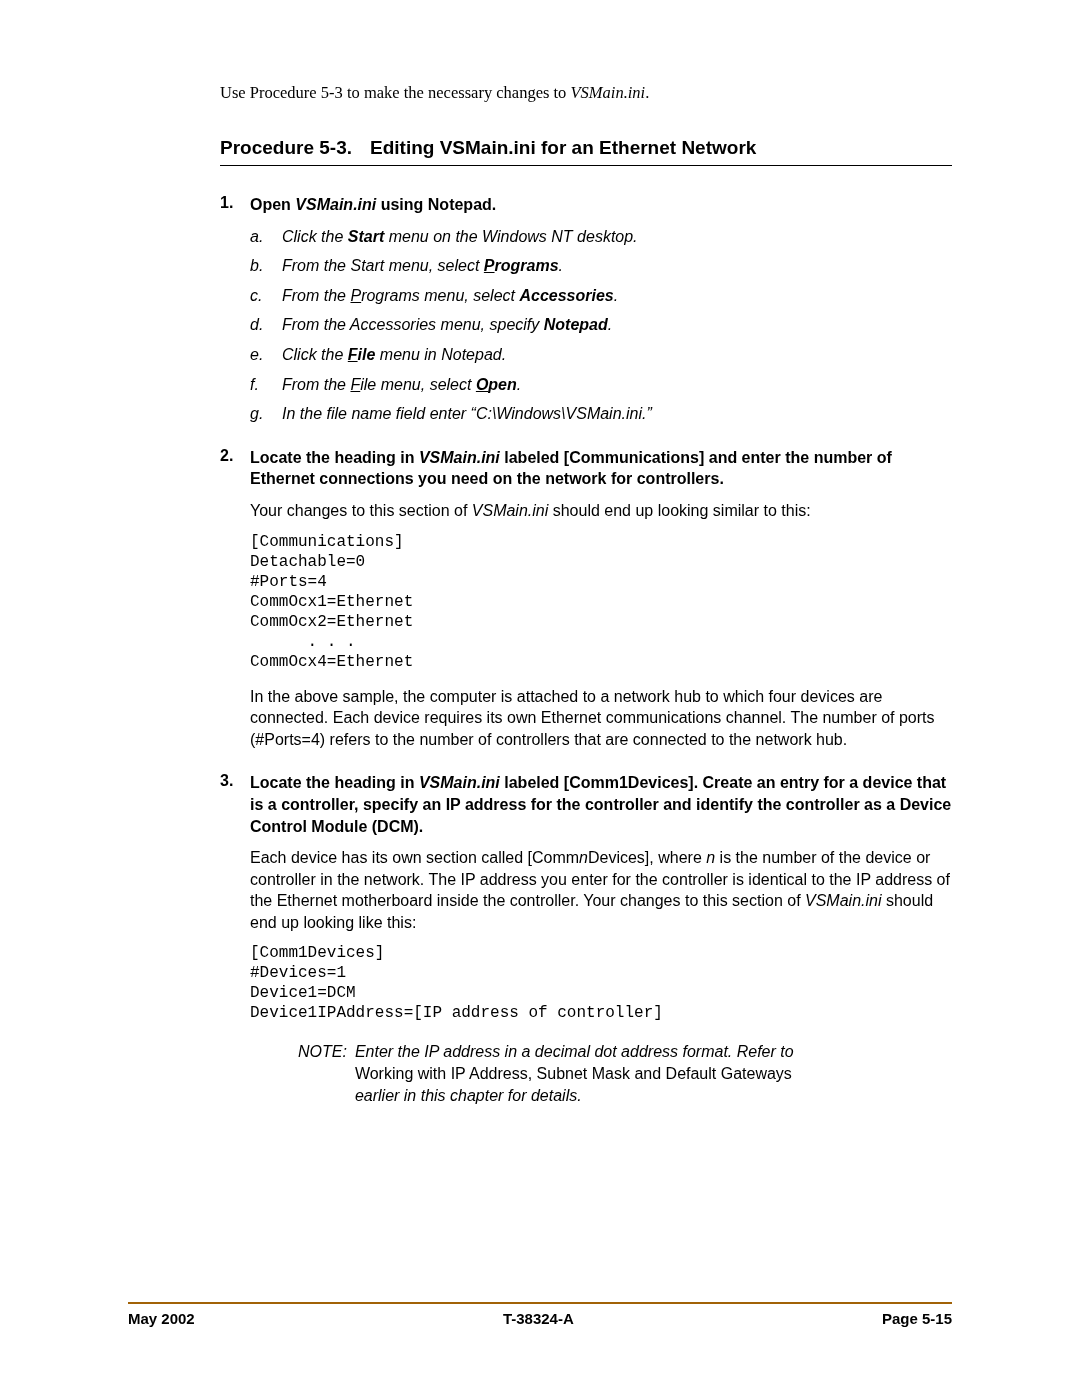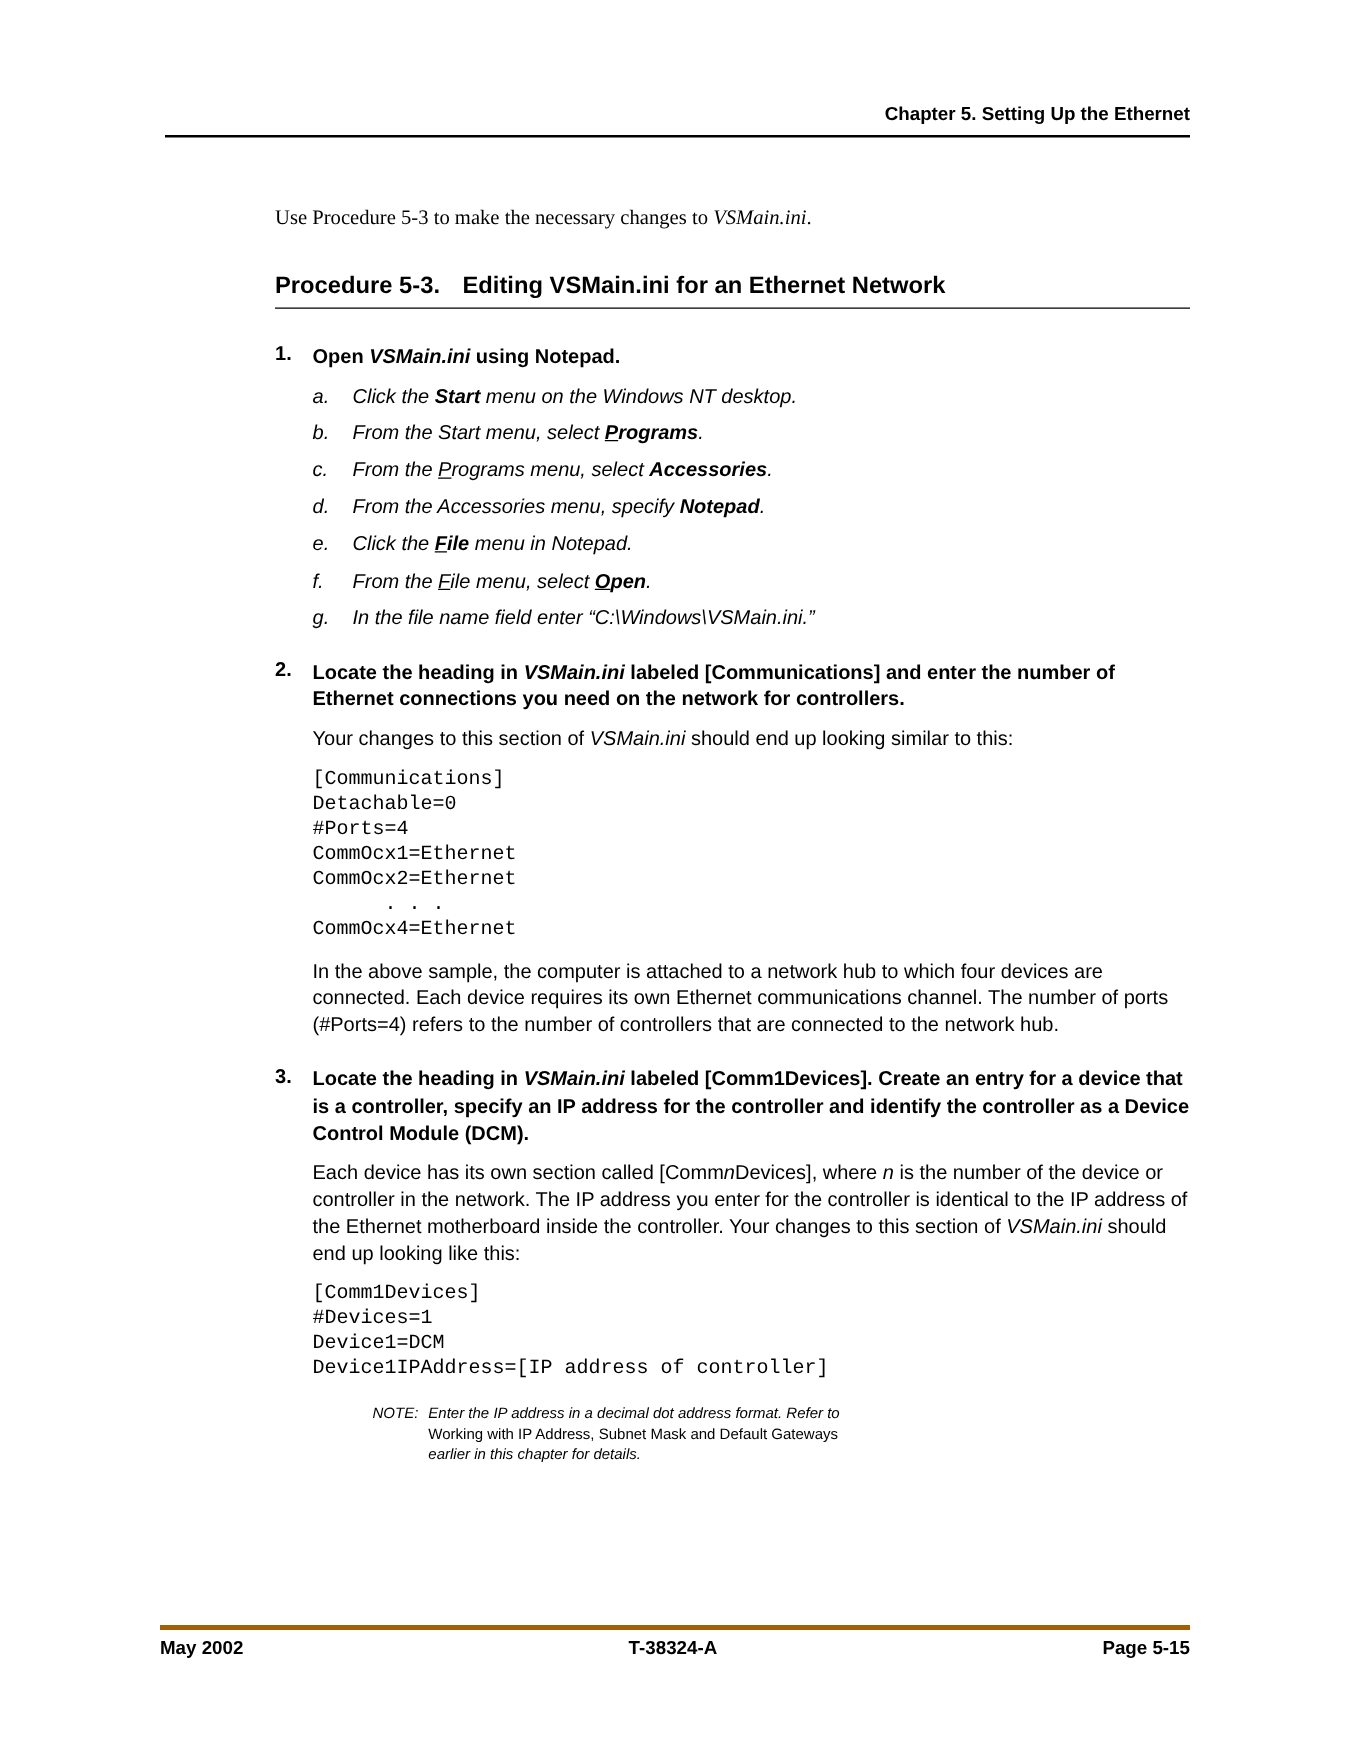--- a/index.html
+++ b/index.html
@@ -100,49 +100,48 @@
   .step-body .i { font-style: italic; }
   pre.code {
     font-family: "Courier New", Courier, monospace;
     font-size: 16px;
     margin: 10px 0 14px 0;
     white-space: pre;
     line-height: 1.25;
   }
   .note-block {
     margin: 18px 0 0 48px;
-    font-size: 12px;
+    font-size: 16px;
     line-height: 1.35;
     display: flex;
   }
   .note-label {
     font-style: italic;
     flex: 0 0 auto;
     padding-right: 8px;
   }
   .note-text { flex: 1; }
   .note-text .i { font-style: italic; }
   .footer {
     position: absolute;
     left: 128px;
     right: 128px;
     bottom: 70px;
-    border-top: 4px solid #a16207;
+    border-top: 2px solid #a16207;
     padding-top: 6px;
     font-size: 15px;
     font-weight: bold;
     display: flex;
     justify-content: space-between;
   }
 </style>
 </head>
 <body>
 
 <div class="page">
-  <div class="running-header">Chapter 5. Setting Up the Ethernet</div>
 
   <div class="content">
 
     <div class="intro-line">
       <span>Use Procedure 5-3 to make the necessary changes to </span><span class="italic">VSMain.ini</span><span>.</span>
     </div>
 
     <div class="procedure-title">
       <span>Procedure 5-3.</span><span class="gap"></span><span>Editing VSMain.ini for an Ethernet Network</span>
     </div>

